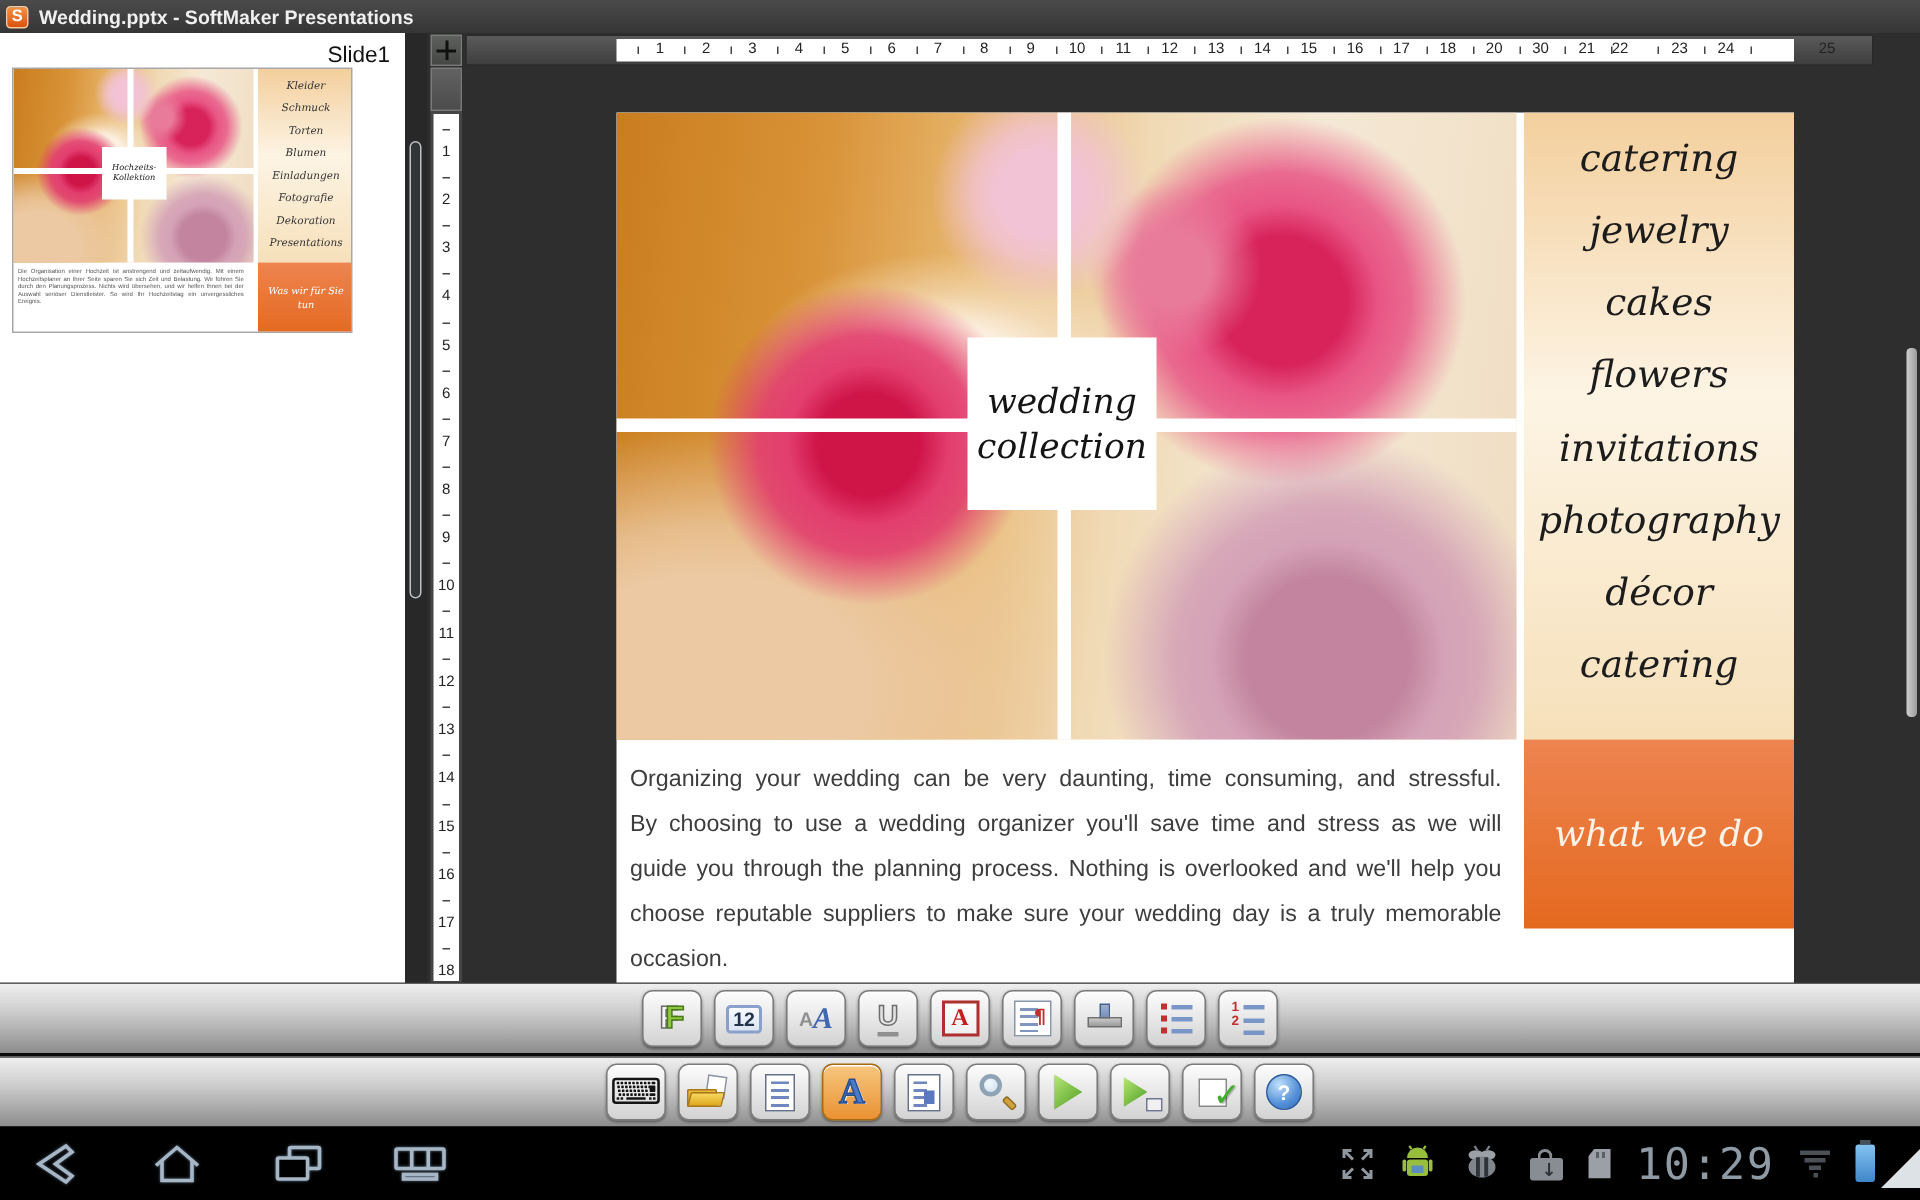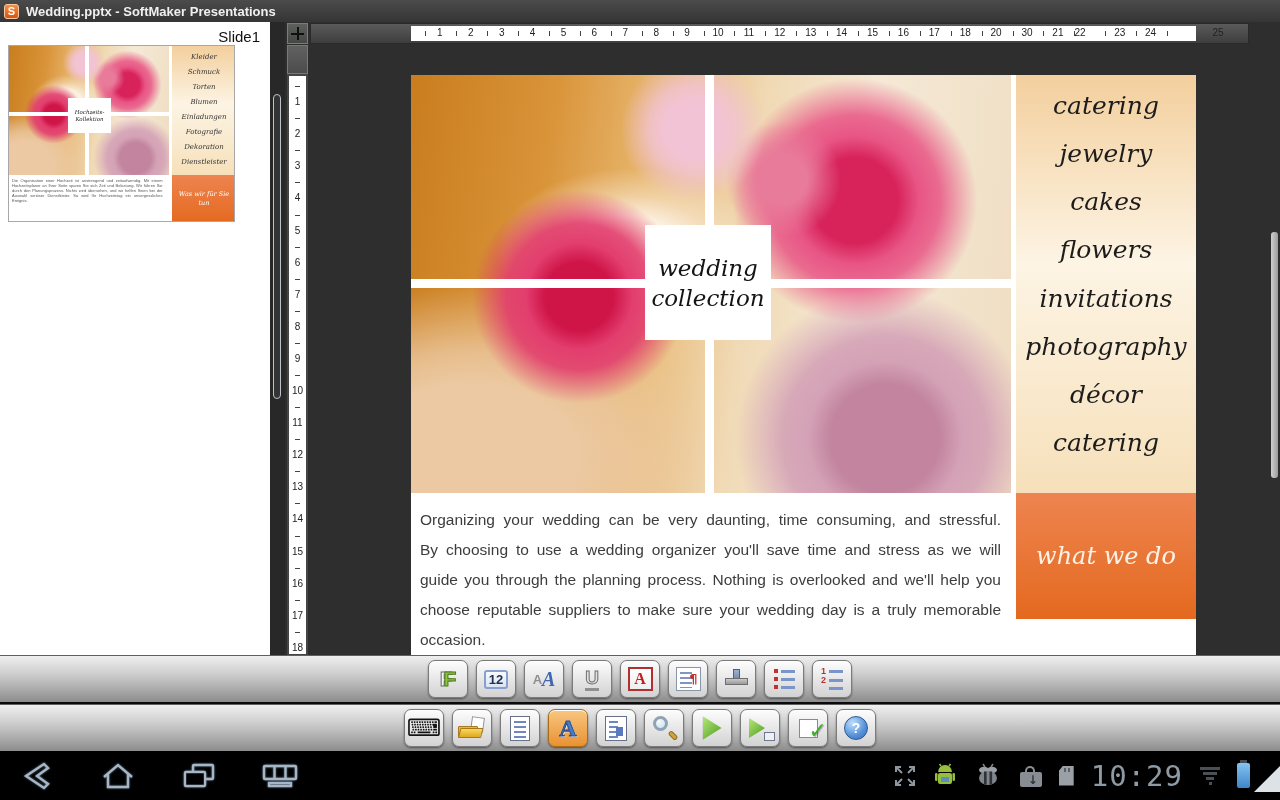--- a/index.html
+++ b/index.html
@@ -229,21 +229,21 @@
         <span>Kollektion</span>
       </div>
       <div class="mini-menu">
           <div>Kleider</div>
           <div>Schmuck</div>
           <div>Torten</div>
           <div>Blumen</div>
           <div>Einladungen</div>
           <div>Fotografie</div>
           <div>Dekoration</div>
-          <div>Dienstleister</div>
+          <div>Presentations</div>
         </div>
       <div class="mini-body">
         <div class="mini-body-inner">Die Organisation einer Hochzeit ist anstrengend und zeitaufwendig. Mit einem Hochzeitsplaner an Ihrer Seite sparen Sie sich Zeit und Belastung. Wir führen Sie durch den Planungsprozess. Nichts wird übersehen, und wir helfen Ihnen bei der Auswahl seriöser Dienstleister. So wird Ihr Hochzeitstag ein unvergessliches Ereignis.</div>
       </div>
       <div class="mini-cta">Was wir für Sie tun</div>
     </div>
   </div>
 
   <div class="panel-scroll">
     <div class="pthumb"></div>

